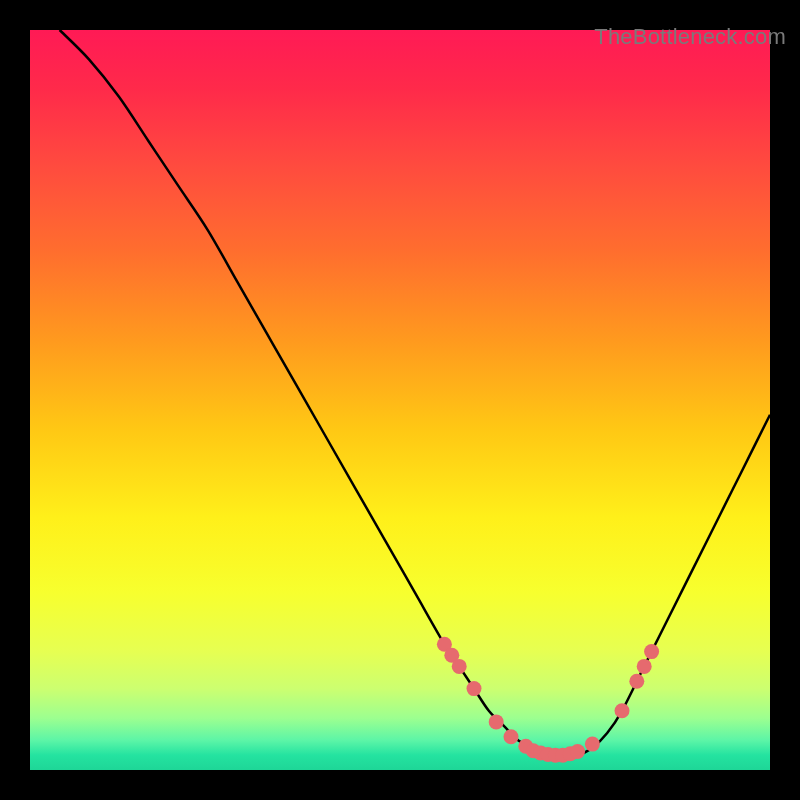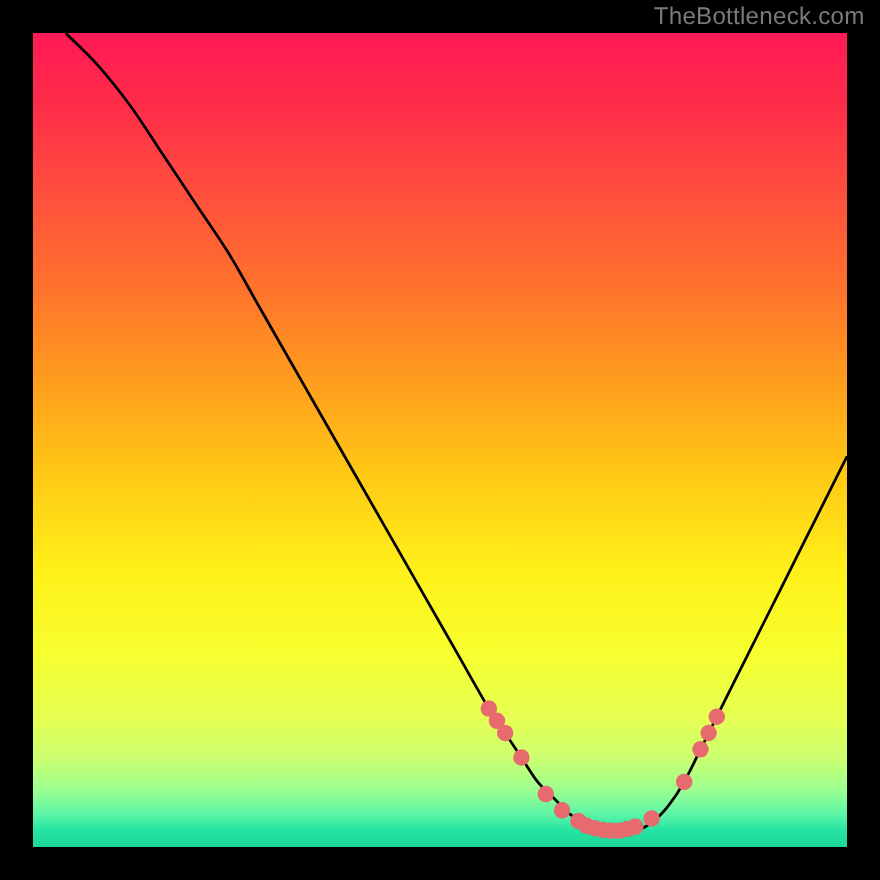--- a/index.html
+++ b/index.html
@@ -29,21 +29,21 @@
       #e6ff52 84%,
       #ccff70 89%,
       #9cff90 93%,
       #5cf5a7 96%,
       #24e3a0 98%,
       #1ed697 100%
     );
   }
   .watermark {
     position: absolute;
-    top: 2px;
+    top: 24px;
     right: 14px;
     color: #7a7a7a;
     font-size: 22px;
     font-weight: 500;
     letter-spacing: 0.2px;
     user-select: none;
   }
   svg.curve {
     position: absolute;
     left: 0;

